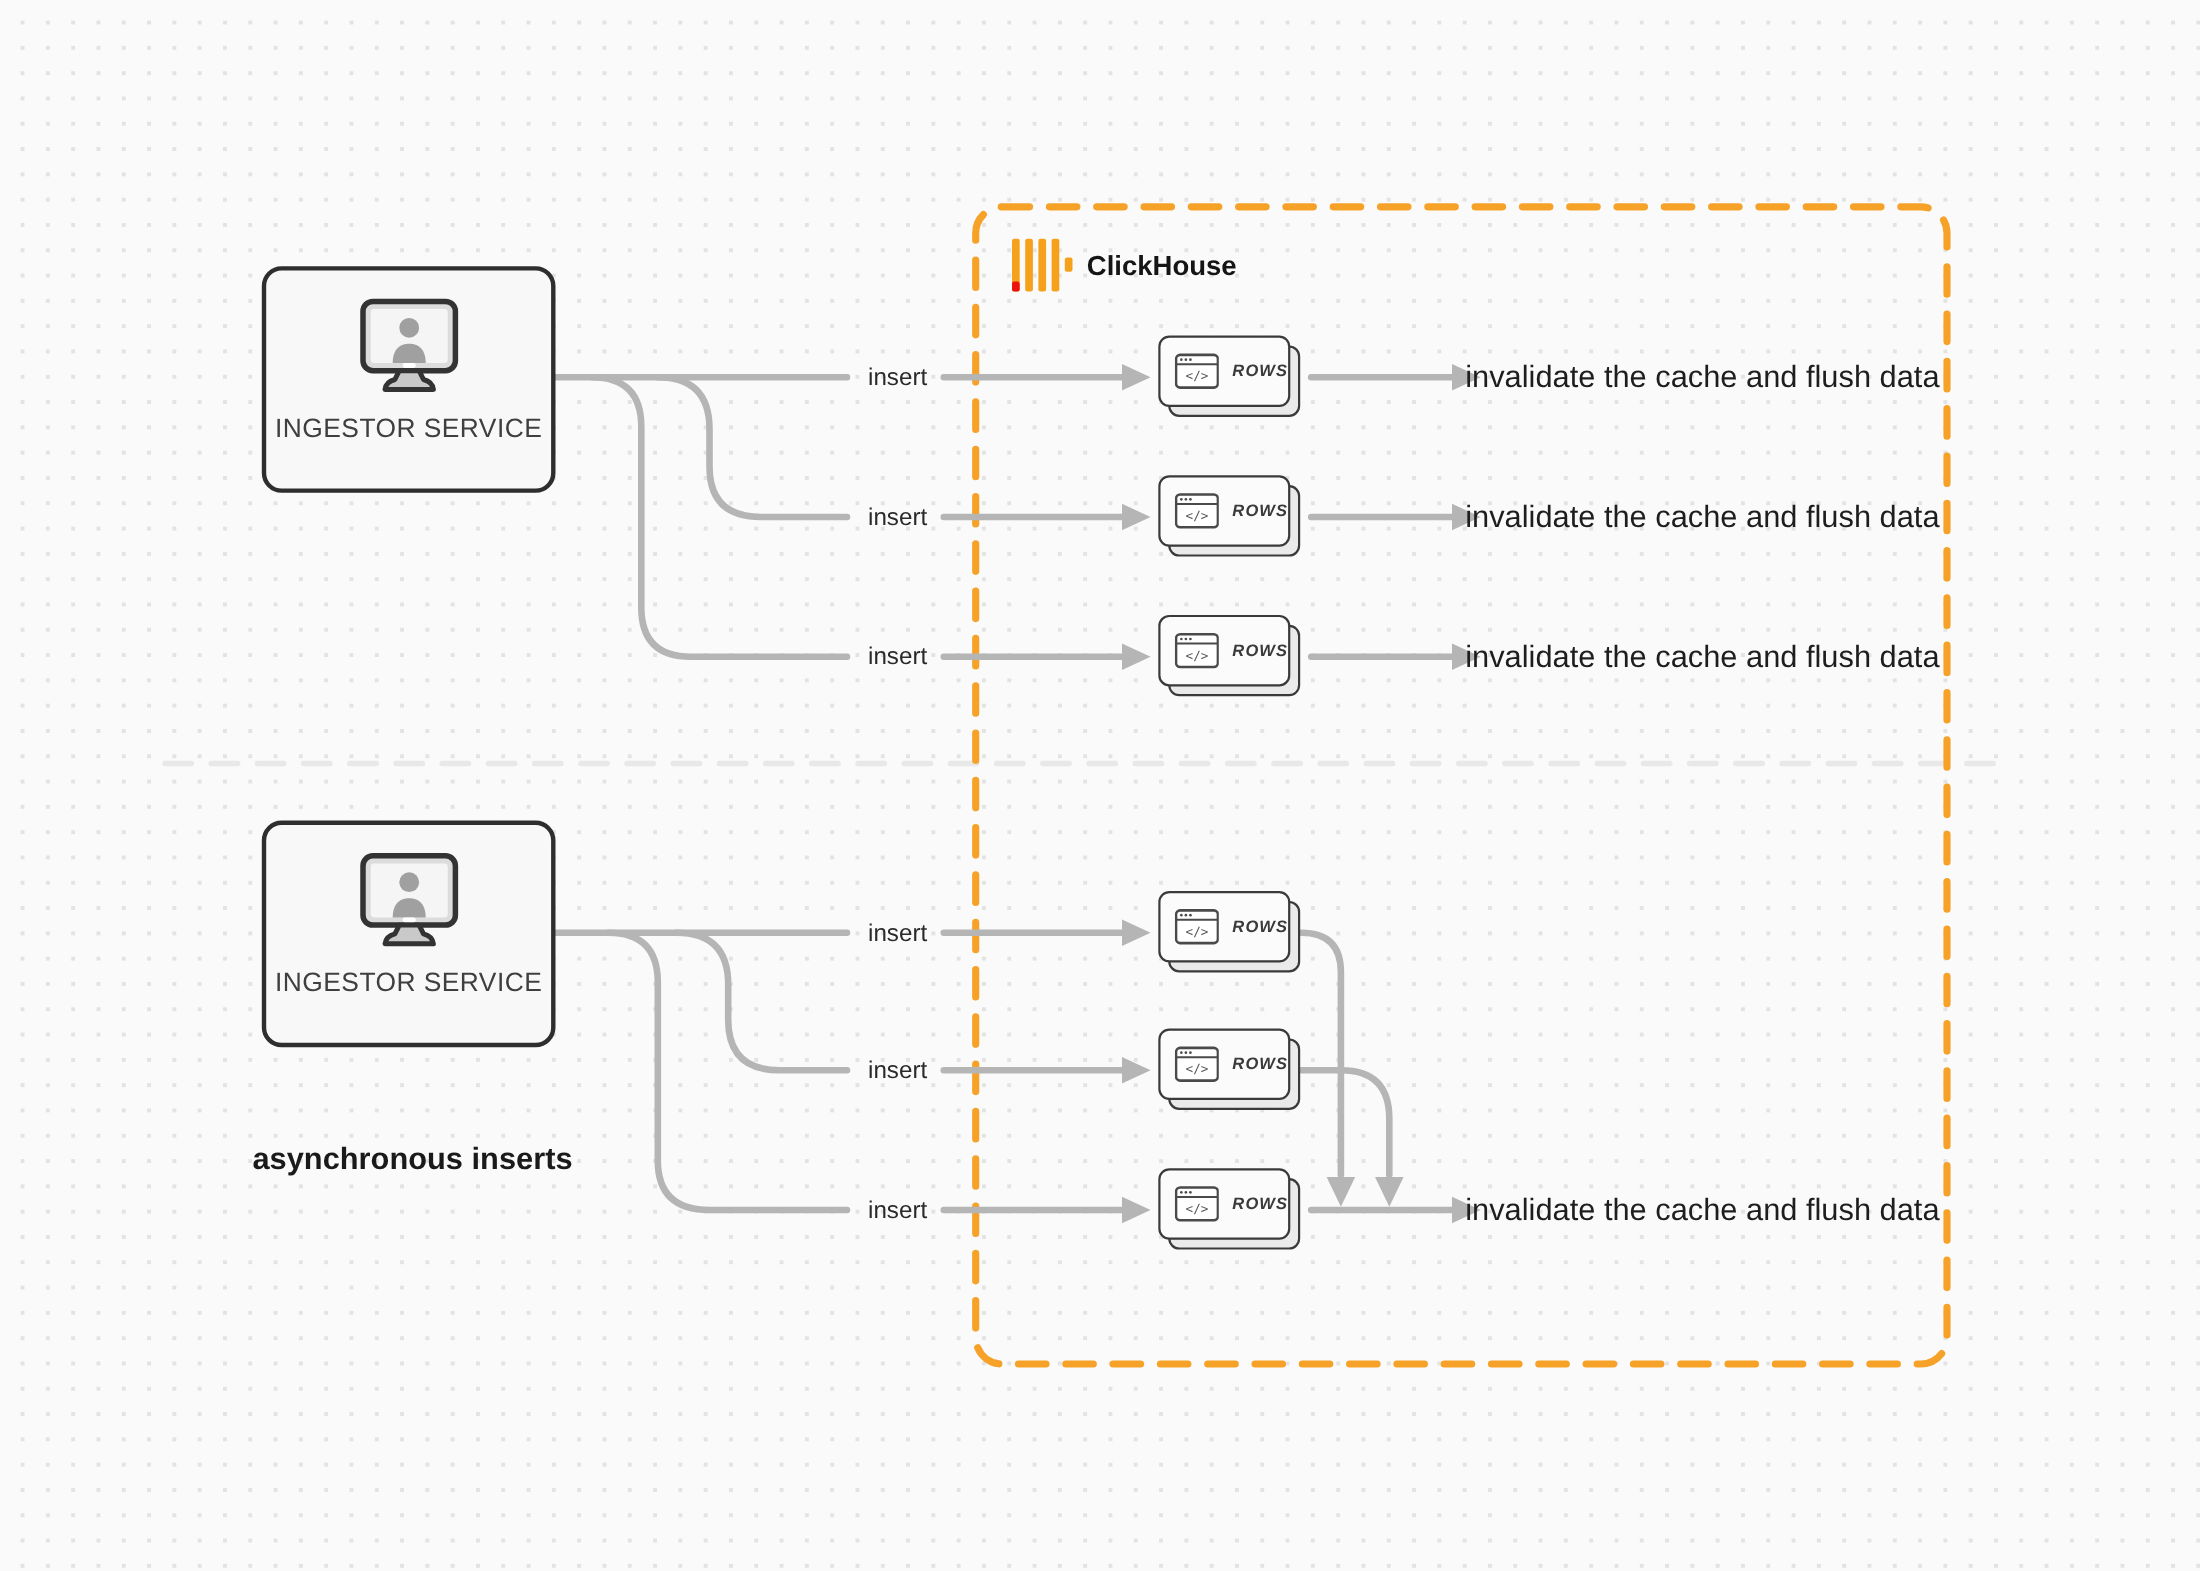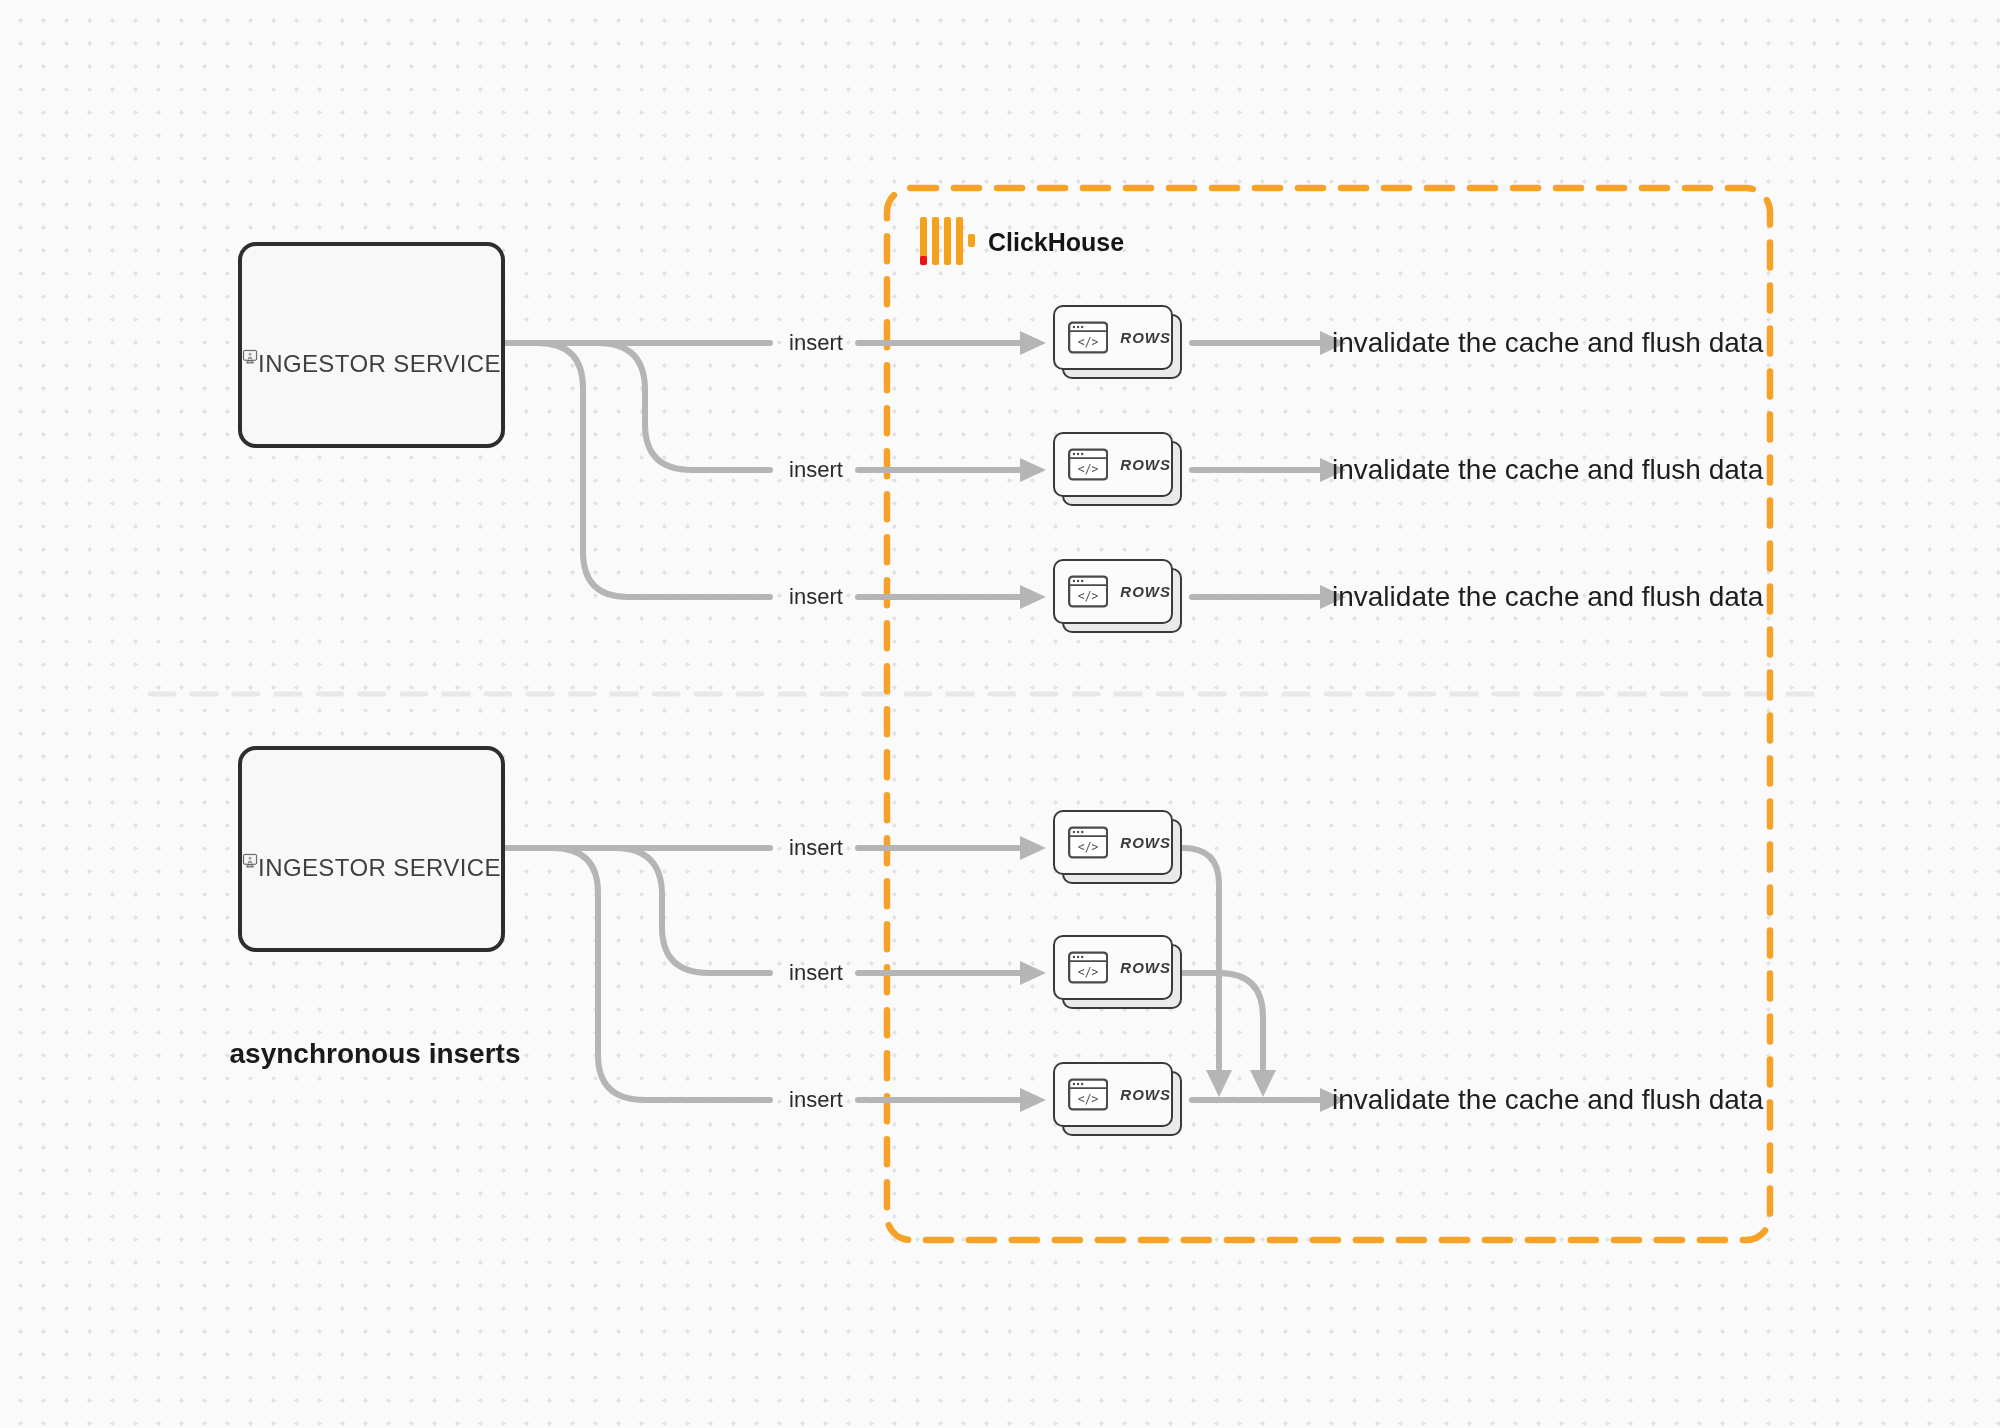--- a/index.html
+++ b/index.html
@@ -14,21 +14,21 @@
     font-family:"Liberation Sans",sans-serif;
     color:#222;
   }
   svg.layer{position:absolute;left:0;top:0;}
 
   
   .ingestor-box{
     position:absolute;left:238px;width:267px;height:206px;
     background:#f8f8f8;border:4px solid #2e2e2e;border-radius:18px;
     box-sizing:border-box;
-    display:flex;flex-direction:row;align-items:center;
+    display:flex;flex-direction:column;align-items:center;
     padding-top:24px;
   }
   .ingestor-label{
     margin-top:14px;font-size:24px;color:#3f3f3f;letter-spacing:.4px;
     white-space:nowrap;
   }
 
   
   .caption{
     position:absolute;left:150px;width:500px;text-align:center;

